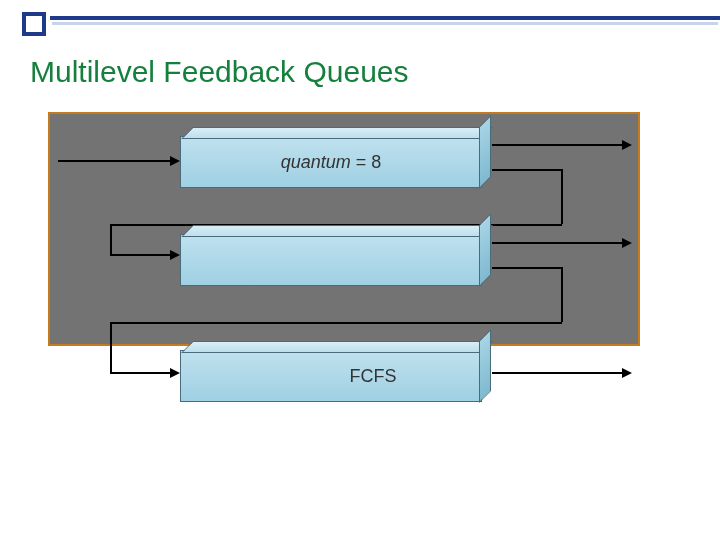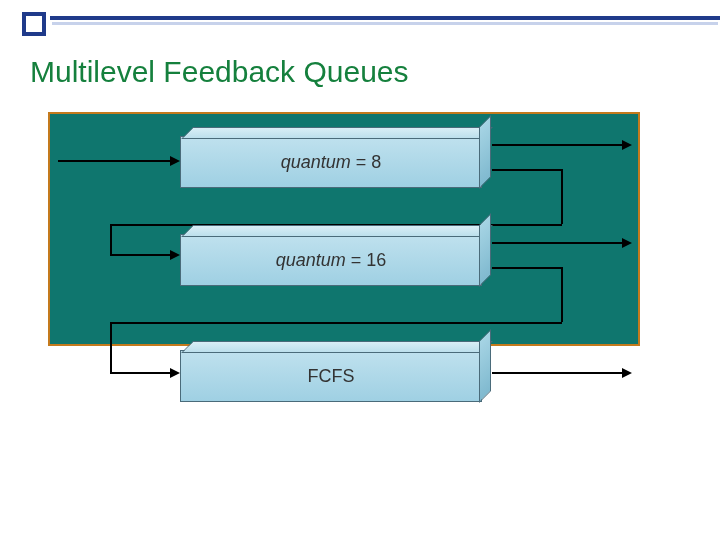--- a/index.html
+++ b/index.html
@@ -54,21 +54,21 @@
     font-weight: 400;
   }
   .diagram-frame {
     position: absolute;
     top: 112px;
     left: 48px;
     width: 592px;
     height: 234px;
     border: 2px solid #c47a1d;
     box-sizing: border-box;
-    background: #0f766e;
+    background: #737373;
   }
   
   .qbox {
     position: absolute;
     height: 50px;
     background: linear-gradient(#bfe1ee, #9fd0e3);
     border: 1px solid #4a6b7a;
   }
   .qbox-top {
     position: absolute;
@@ -154,40 +154,36 @@
     <div class="arrow-line" style="left:442px; top:55px; width:70px; height:1.5px;"></div>
     <div class="arrow-line" style="left:511px; top:55px; width:1.5px; height:55px;"></div>
     <div class="arrow-line" style="left:60px; top:110px; width:452px; height:1.5px;"></div>
     <div class="arrow-line" style="left:60px; top:110px; width:1.5px; height:30px;"></div>
     <div class="arrow-line" style="left:60px; top:140px; width:60px; height:1.5px;"></div>
     <div class="arrow-head right" style="left:120px; top:136px;"></div>
 
     <div class="qbox" style="left:130px; top:120px; width:300px;">
       <div class="qbox-top"></div>
       <div class="qbox-side"></div>
-      <div class="qlabel">
-        <span>quantum</span>
-        <span class="rm">= 16</span>
-      </div>
     </div>
 
     <div class="arrow-line" style="left:442px; top:128px; width:130px; height:1.5px;"></div>
     <div class="arrow-head right" style="left:572px; top:124px;"></div>
 
     <div class="arrow-line" style="left:442px; top:153px; width:70px; height:1.5px;"></div>
     <div class="arrow-line" style="left:511px; top:153px; width:1.5px; height:55px;"></div>
     <div class="arrow-line" style="left:60px; top:208px; width:452px; height:1.5px;"></div>
     <div class="arrow-line" style="left:60px; top:208px; width:1.5px; height:50px;"></div>
     <div class="arrow-line" style="left:60px; top:258px; width:60px; height:1.5px;"></div>
     <div class="arrow-head right" style="left:120px; top:254px;"></div>
 
     <div class="qbox" style="left:130px; top:236px; width:300px;">
       <div class="qbox-top"></div>
       <div class="qbox-side"></div>
-      <div class="qlabel" style="font-style:normal;">
+      <div class="qlabel" style="font-style:normal;margin-left:42px;">
         <span>FCFS</span>
       </div>
     </div>
 
     <div class="arrow-line" style="left:442px; top:258px; width:130px; height:1.5px;"></div>
     <div class="arrow-head right" style="left:572px; top:254px;"></div>
 
   </div>
 
 </div>

